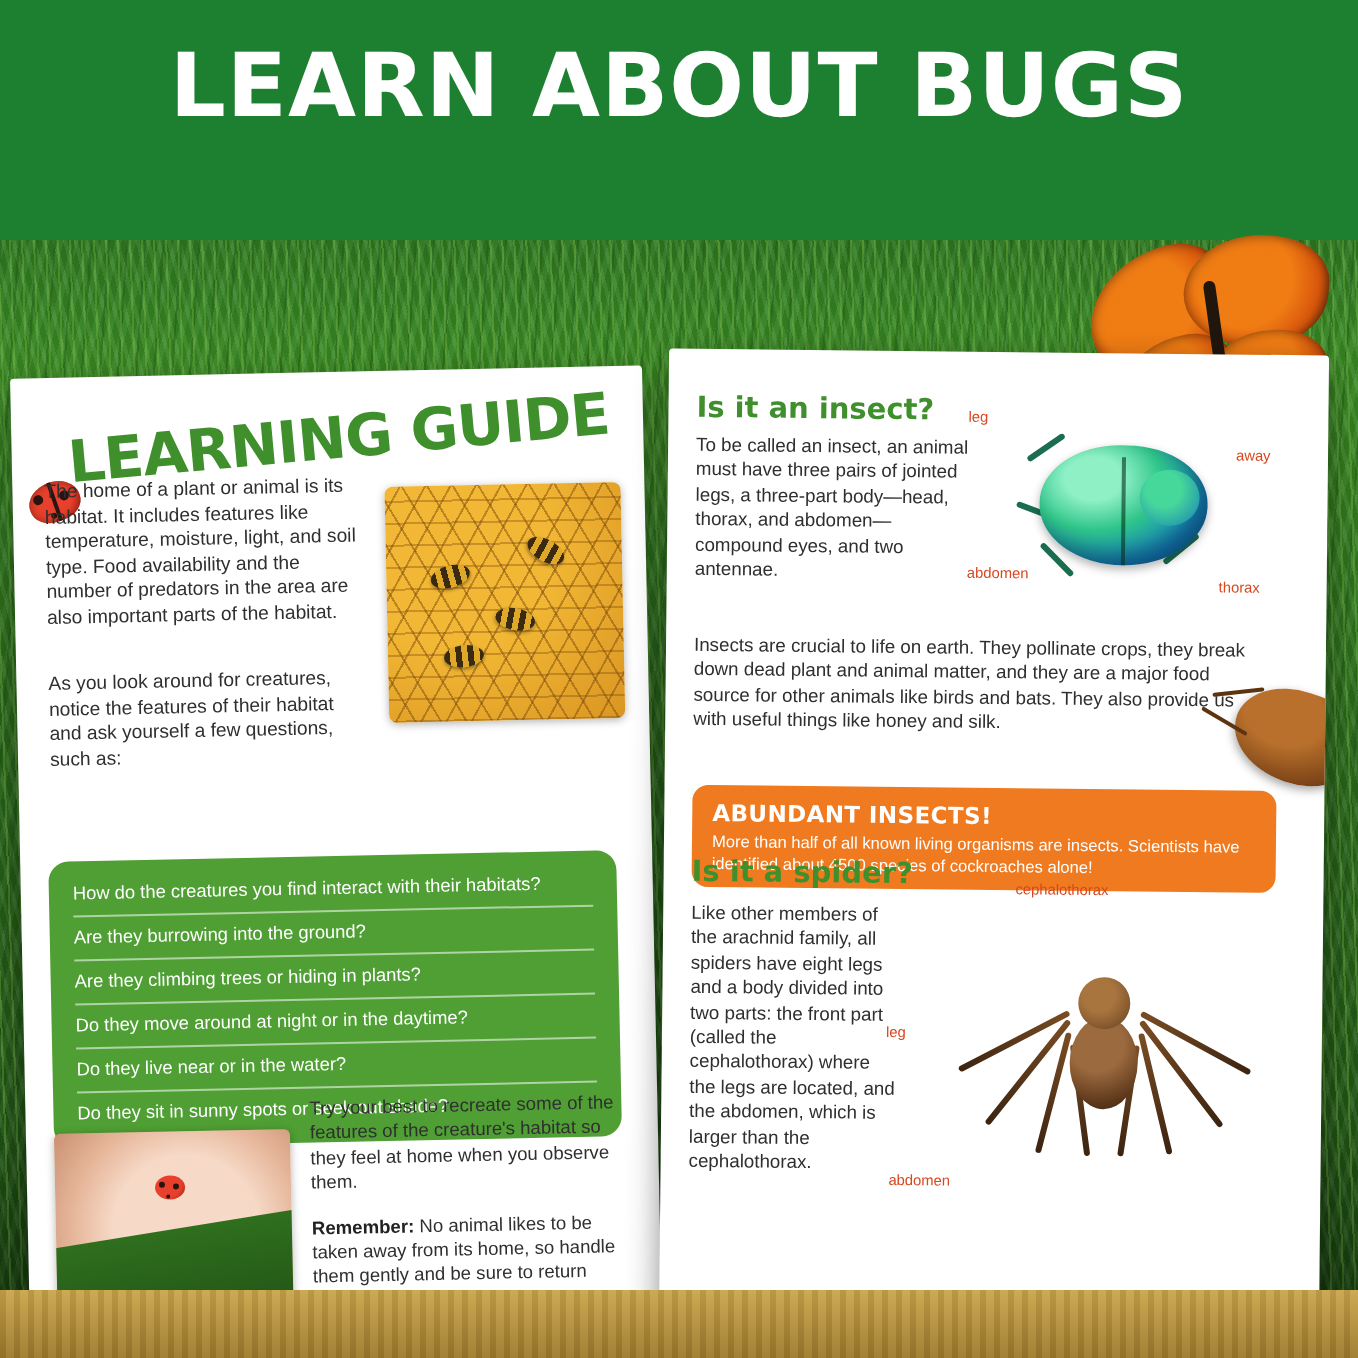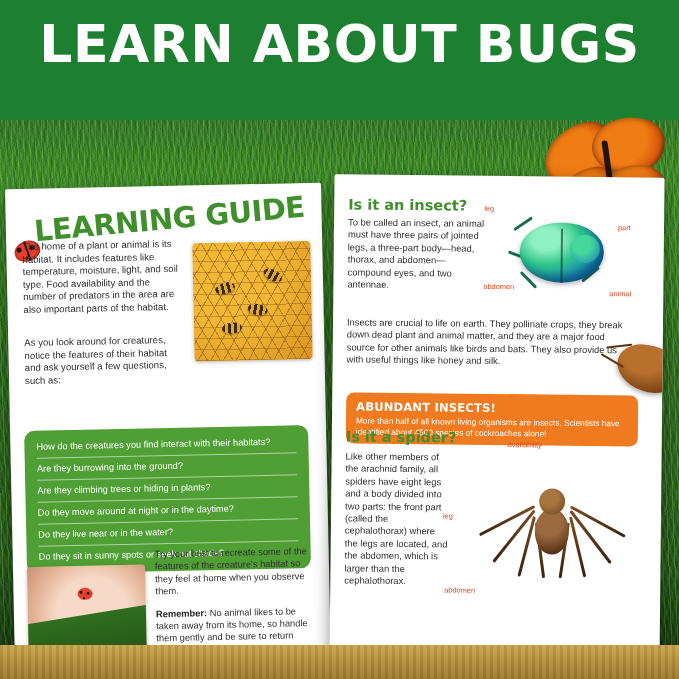--- a/index.html
+++ b/index.html
@@ -28,21 +28,21 @@
     width: 679px;
     height: 128px;
     background: #1d8030;
     text-align: center;
   }
   .header-title {
     margin: 0;
     padding-top: 22px;
     color: #ffffff;
     font-weight: bold;
-    font-size: 52px;
+    font-size: 44px;
     line-height: 44px;
     letter-spacing: 0.5px;
     text-transform: uppercase;
     font-family: "DejaVu Sans", sans-serif;
   }
   .header-title span { display: block; }
 
   
   .grass {
     position: absolute;
@@ -492,22 +492,22 @@
       <div class="rp-para b">Insects are crucial to life on earth. They pollinate crops, they break down dead plant and animal matter, and they are a major food source for other animals like birds and bats. They also provide us with useful things like honey and silk.</div>
 
       <div class="beetle-wrap">
         <div class="beetle-leg l1"></div>
         <div class="beetle-leg l2"></div>
         <div class="beetle-leg l3"></div>
         <div class="beetle-leg l4"></div>
         <div class="beetle"></div>
         <div class="beetle-head"></div>
         <div class="lbl" style="left:0px; top:4px;">leg</div>
-        <div class="lbl" style="left:134px; top:22px;">part</div>
-        <div class="lbl" style="left:126px; top:88px;">animal</div>
+        <div class="lbl" style="left:134px; top:22px;">away</div>
+        <div class="lbl" style="left:126px; top:88px;">thorax</div>
         <div class="lbl" style="left:0px; top:82px;">abdomen</div>
       </div>
 
       <div class="callout">
         <div class="callout-title">ABUNDANT INSECTS!</div>
         <div class="callout-body">More than half of all known living organisms are insects. Scientists have identified about 4500 species of cockroaches alone!</div>
       </div>
 
       <div class="roach"></div>
 
@@ -518,21 +518,21 @@
         <div class="sleg" style="left:74px; top:62px; height:62px; transform:rotate(62deg);"></div>
         <div class="sleg" style="left:74px; top:66px; height:66px; transform:rotate(38deg);"></div>
         <div class="sleg" style="left:74px; top:72px; height:62px; transform:rotate(14deg);"></div>
         <div class="sleg" style="left:76px; top:78px; height:56px; transform:rotate(-8deg);"></div>
         <div class="sleg" style="left:110px; top:62px; height:62px; transform:rotate(-62deg);"></div>
         <div class="sleg" style="left:110px; top:66px; height:66px; transform:rotate(-38deg);"></div>
         <div class="sleg" style="left:110px; top:72px; height:62px; transform:rotate(-14deg);"></div>
         <div class="sleg" style="left:108px; top:78px; height:56px; transform:rotate(8deg);"></div>
         <div class="spider-body"></div>
         <div class="spider-head"></div>
-        <div class="lbl" style="left:48px; top:-4px;">availability</div>
+        <div class="lbl" style="left:48px; top:-4px;">cephalothorax</div>
         <div class="lbl" style="left:-16px; top:68px;">leg</div>
         <div class="lbl" style="left:-14px; top:142px;">abdomen</div>
       </div>
     </div>
   </div>
 
   <div class="soil"></div>
 </div>
 
 </body></html>

